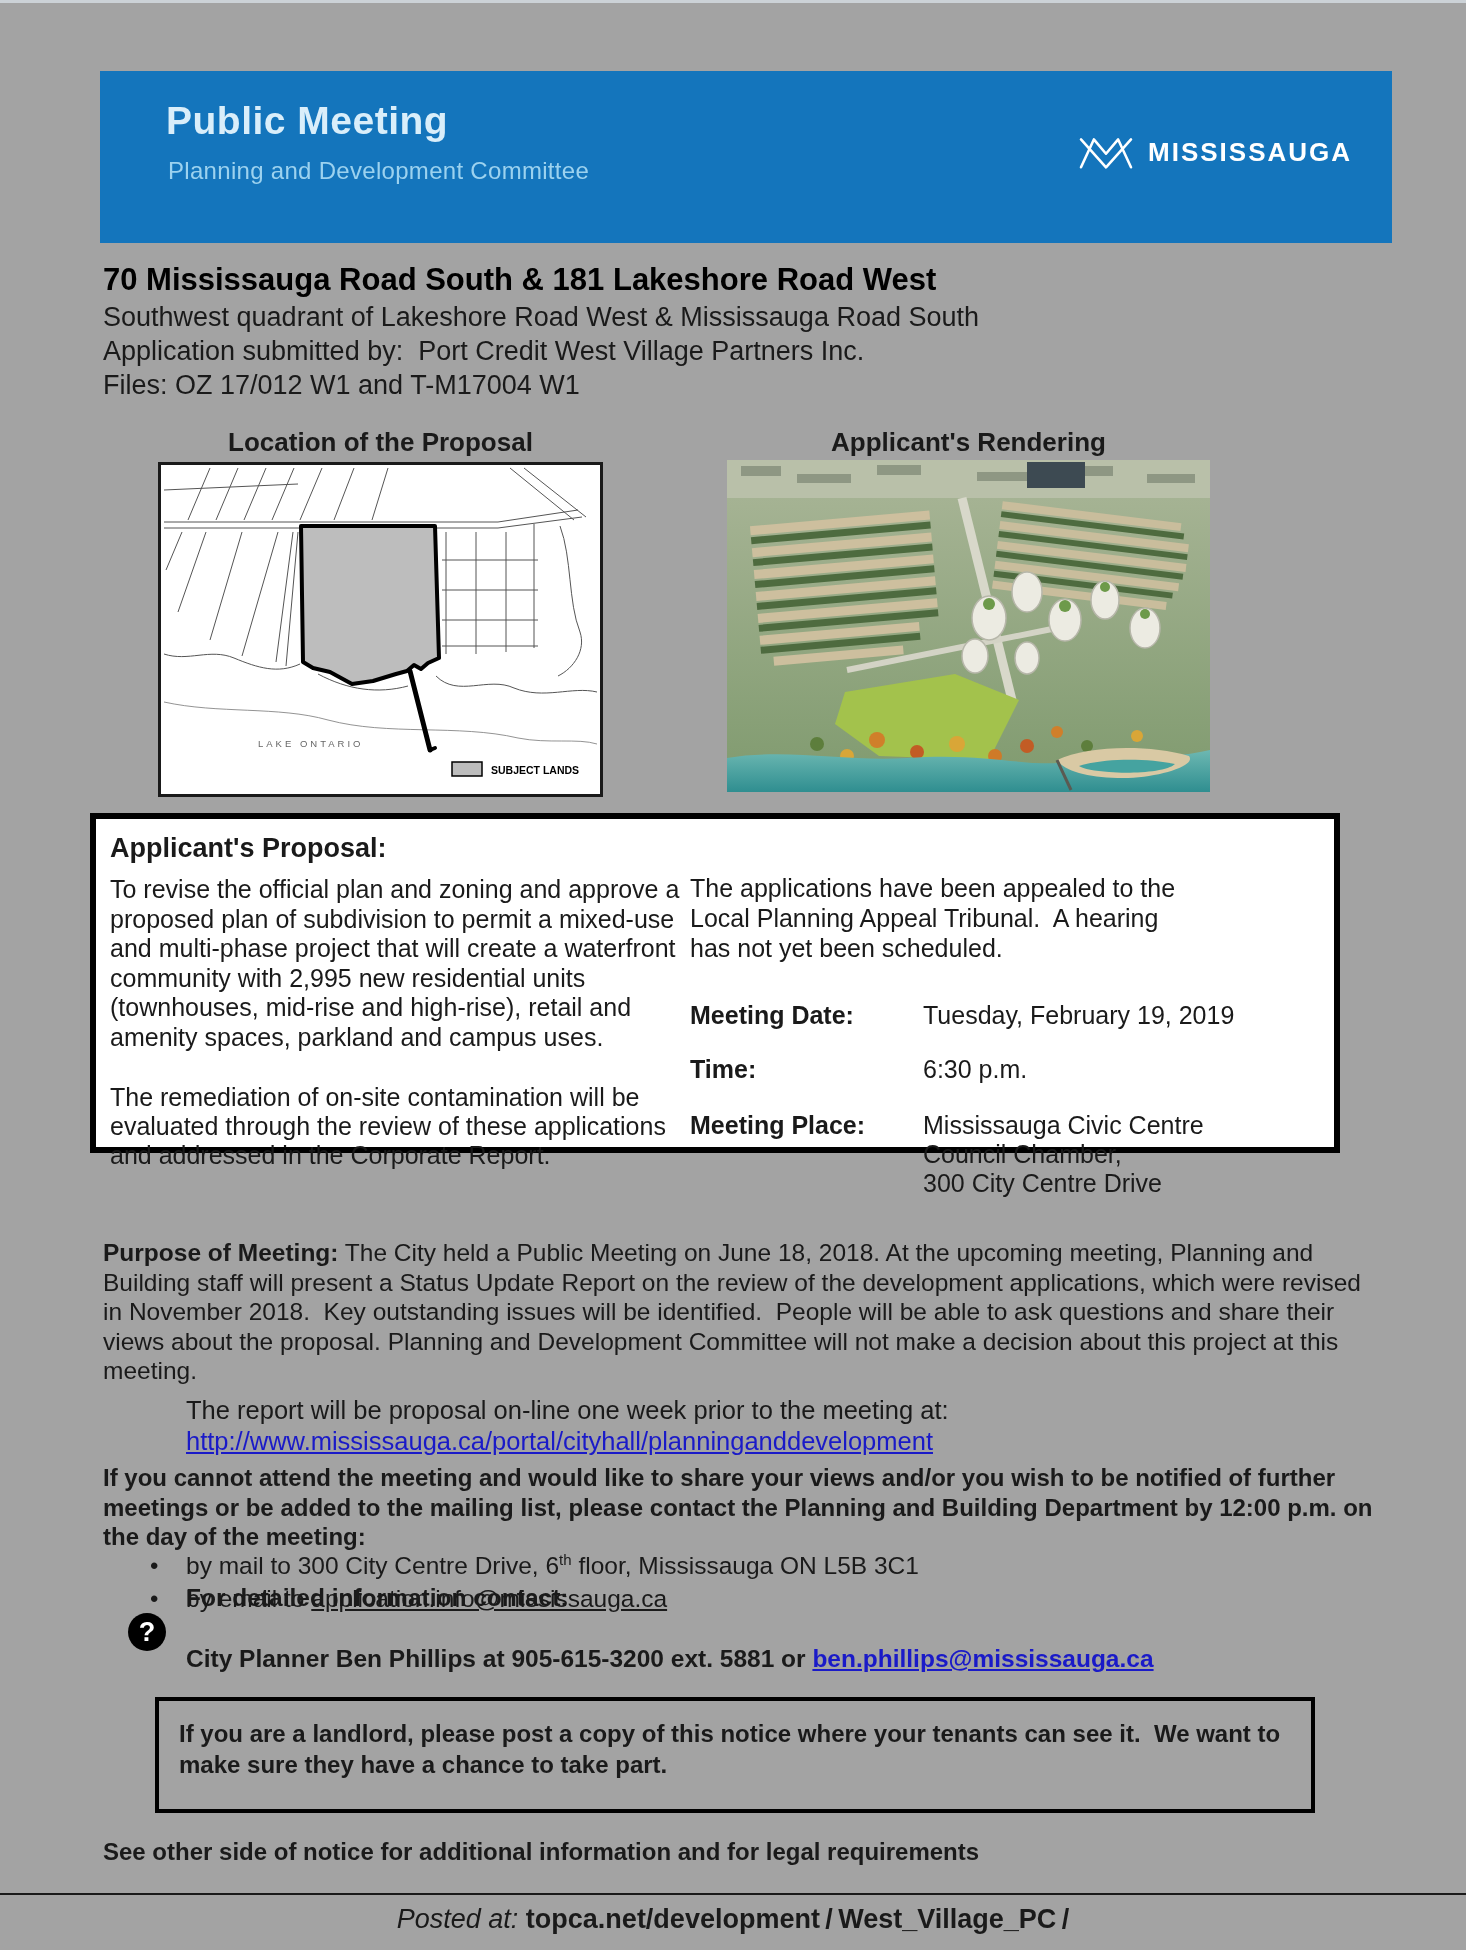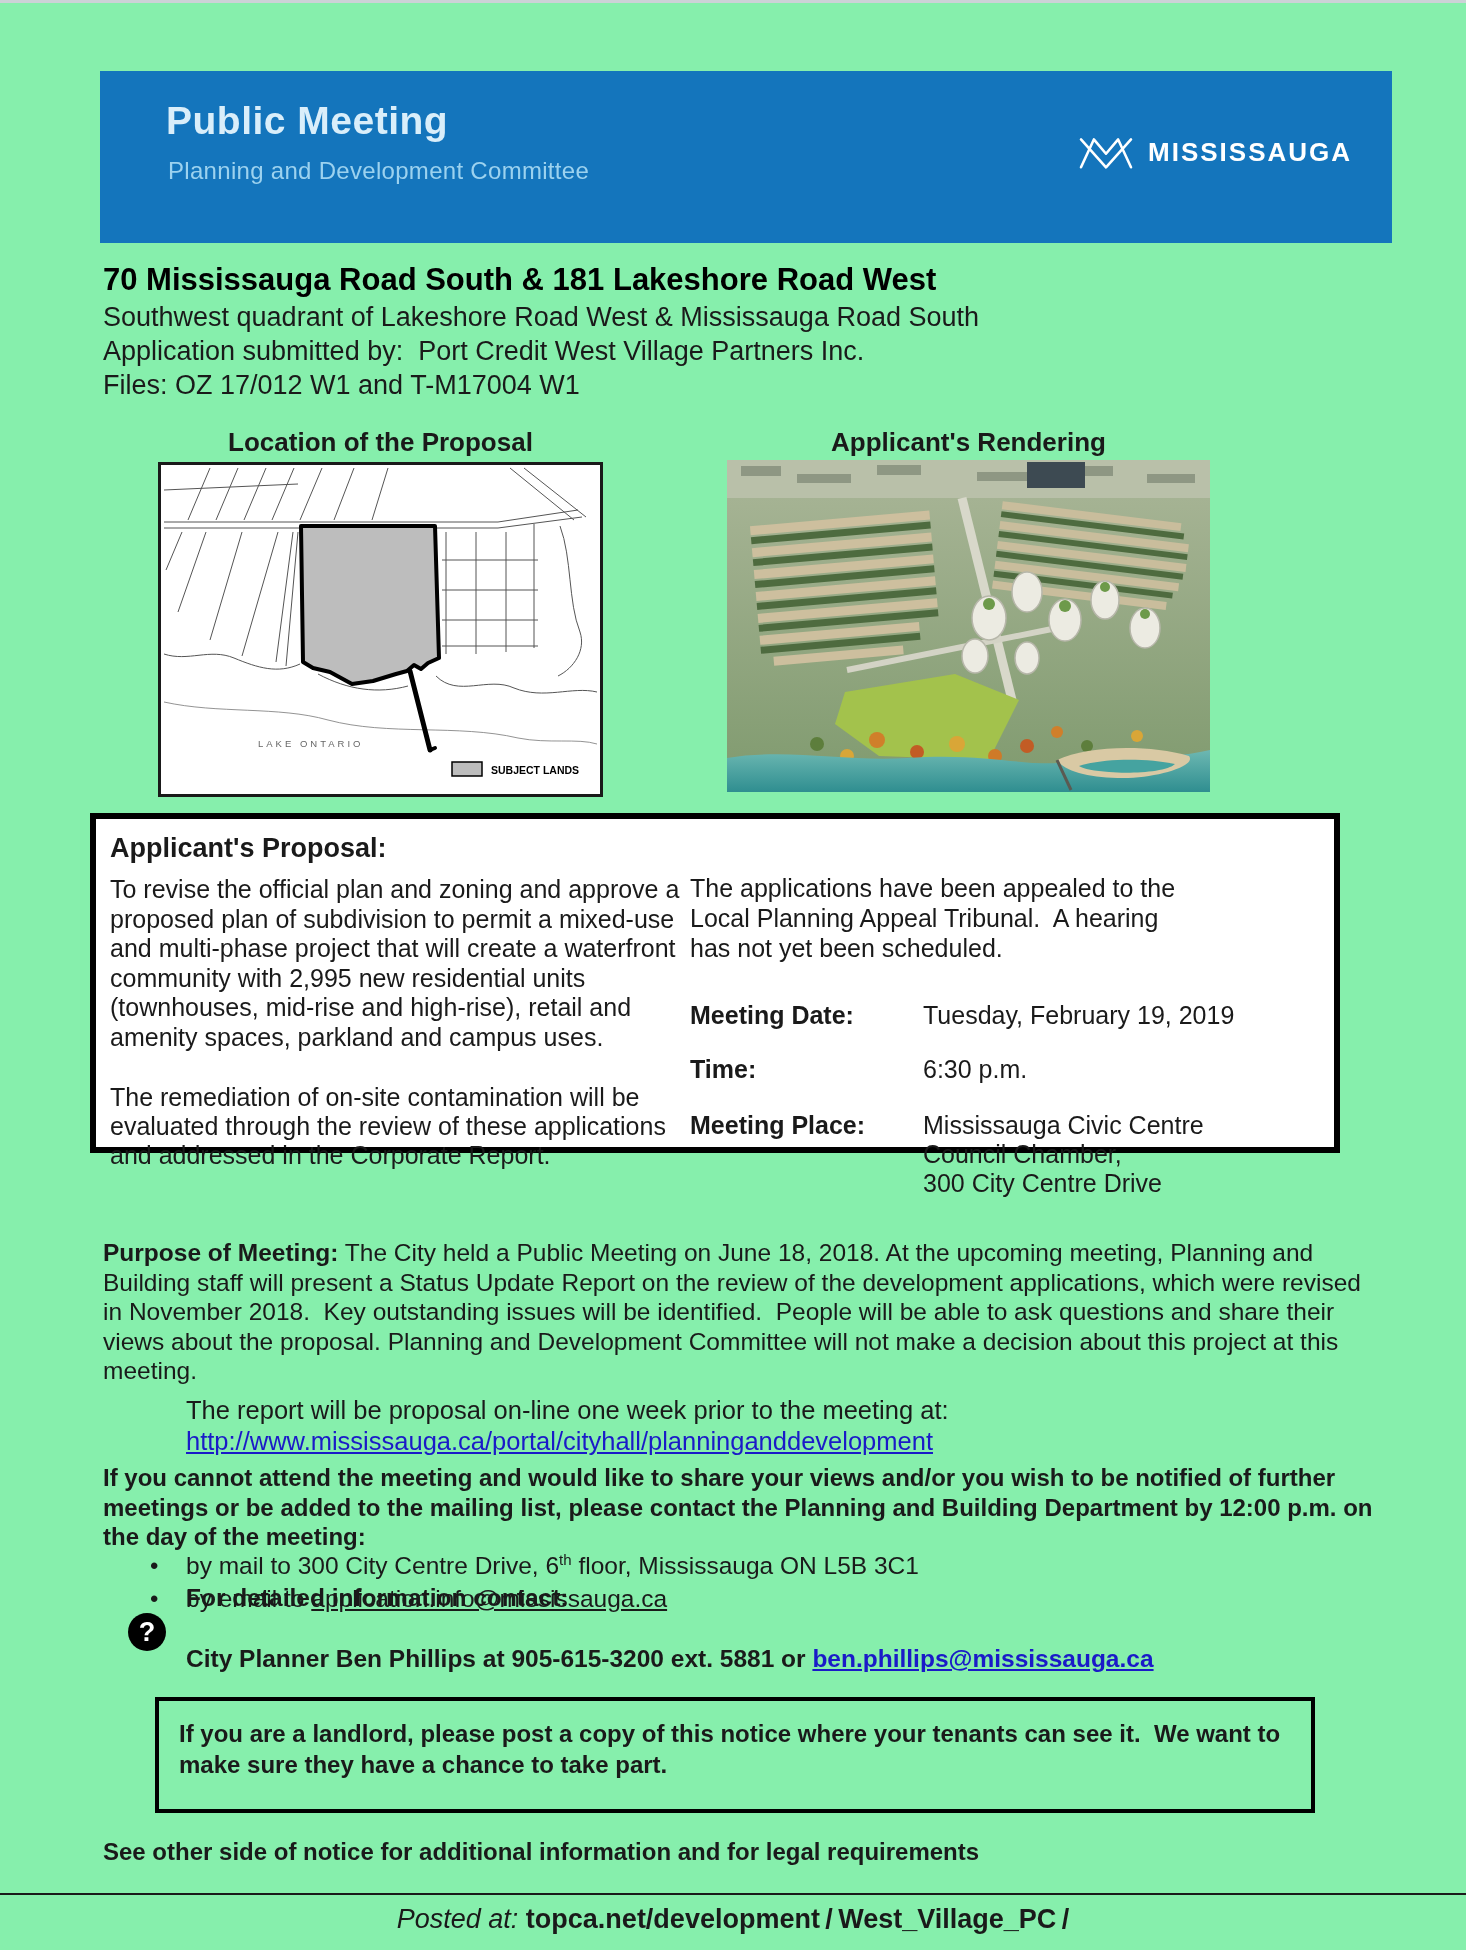--- a/index.html
+++ b/index.html
@@ -1,17 +1,17 @@
 <!DOCTYPE html>
 <html><head>
 <meta charset="utf-8">
 <style>
   html,body{margin:0;padding:0;background:#fff;}
   .page{
-    position:relative;width:1466px;height:1950px;background:#86efac;
+    position:relative;width:1466px;height:1950px;background:#a3a3a3;
     font-family:"Liberation Sans","DejaVu Sans",sans-serif;color:#1a1a1a;overflow:hidden;
   }
   .abs{position:absolute;}
   .pre{white-space:pre-wrap;}
   
   .top-hairline{left:0;top:0;width:1466px;height:3px;background:#ccd2d7;}
   
   .banner{left:100px;top:71px;width:1292px;height:172px;background:#1475BC;}
   .banner-title{left:66px;top:28px;font-size:39px;font-weight:bold;color:#D9EEFA;letter-spacing:.5px;}
   .banner-sub{left:68px;top:86px;font-size:24px;color:#9CD2EF;letter-spacing:.3px;}

